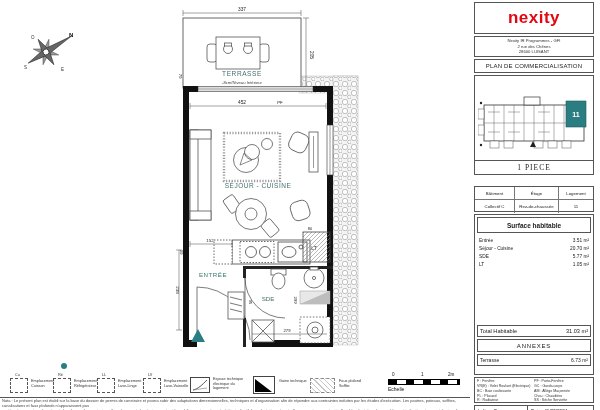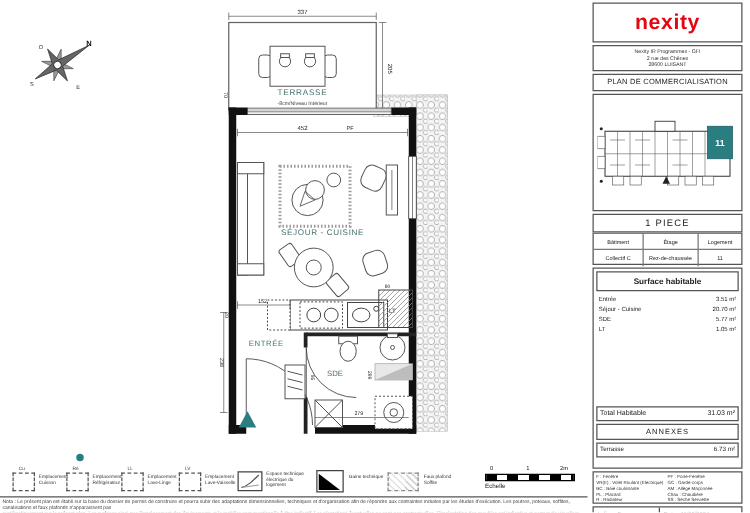--- a/index.html
+++ b/index.html
@@ -9,21 +9,21 @@
 
   
   .rpanel{position:absolute;left:474px;top:2px;width:122px;height:396px;}
   .rbox{position:absolute;left:0;width:120px;border:1px solid #555;background:#fff;box-sizing:border-box;}
   .logo-box{top:0;height:32px;display:flex;align-items:center;justify-content:center;}
   .logo{color:#e30613;font-weight:bold;font-size:17px;letter-spacing:.5px;font-family:"Liberation Sans",sans-serif;}
   .addr-box{top:34px;height:21px;display:flex;flex-direction:column;align-items:center;justify-content:center;}
   .addr-box div{font-size:4.2px;line-height:1.3;text-align:center;color:#333;}
   .doc-title{top:57px;height:14px;display:flex;align-items:center;justify-content:center;font-size:6px;letter-spacing:.2px;}
   .siteplan-box{top:73px;height:94px;display:flex;align-items:center;justify-content:center;}
-  .piece-box{top:169px;height:15px;display:flex;align-items:center;justify-content:center;font-size:7.5px;letter-spacing:1px;}
+  .piece-box{top:158px;height:15px;display:flex;align-items:center;justify-content:center;font-size:7.5px;letter-spacing:1px;font-family:Liberation Serif, serif;}
   .bat-table{top:184px;height:26px;display:grid;grid-template-columns:40px 44px 34px;grid-template-rows:13px 13px;}
   .bat-table div{border-right:0.7px solid #777;border-bottom:0.7px solid #777;display:flex;align-items:center;justify-content:center;font-size:4.4px;overflow:hidden;}
   .bat-table div:nth-child(3n){border-right:none;}
   .bat-table div:nth-child(n+4){border-bottom:none;}
   .surf-group{top:212px;height:161px;padding:2px;}
   .surf-head{border:0.8px solid #555;height:14px;margin-bottom:3px;display:flex;align-items:center;justify-content:center;font-weight:bold;font-size:6.5px;}
   .surf-row{display:flex;justify-content:space-between;font-size:4.8px;padding:1.5px 2px;}
   .surf-spacer{height:55px;}
   .total-row{border:0.8px solid #555;display:flex;justify-content:space-between;align-items:center;font-size:5.6px;padding:2px 2px;margin-top:2px;}
   .annex-head{border:0.8px solid #555;height:11px;margin-top:2px;display:flex;align-items:center;justify-content:center;font-size:6px;letter-spacing:.8px;}

